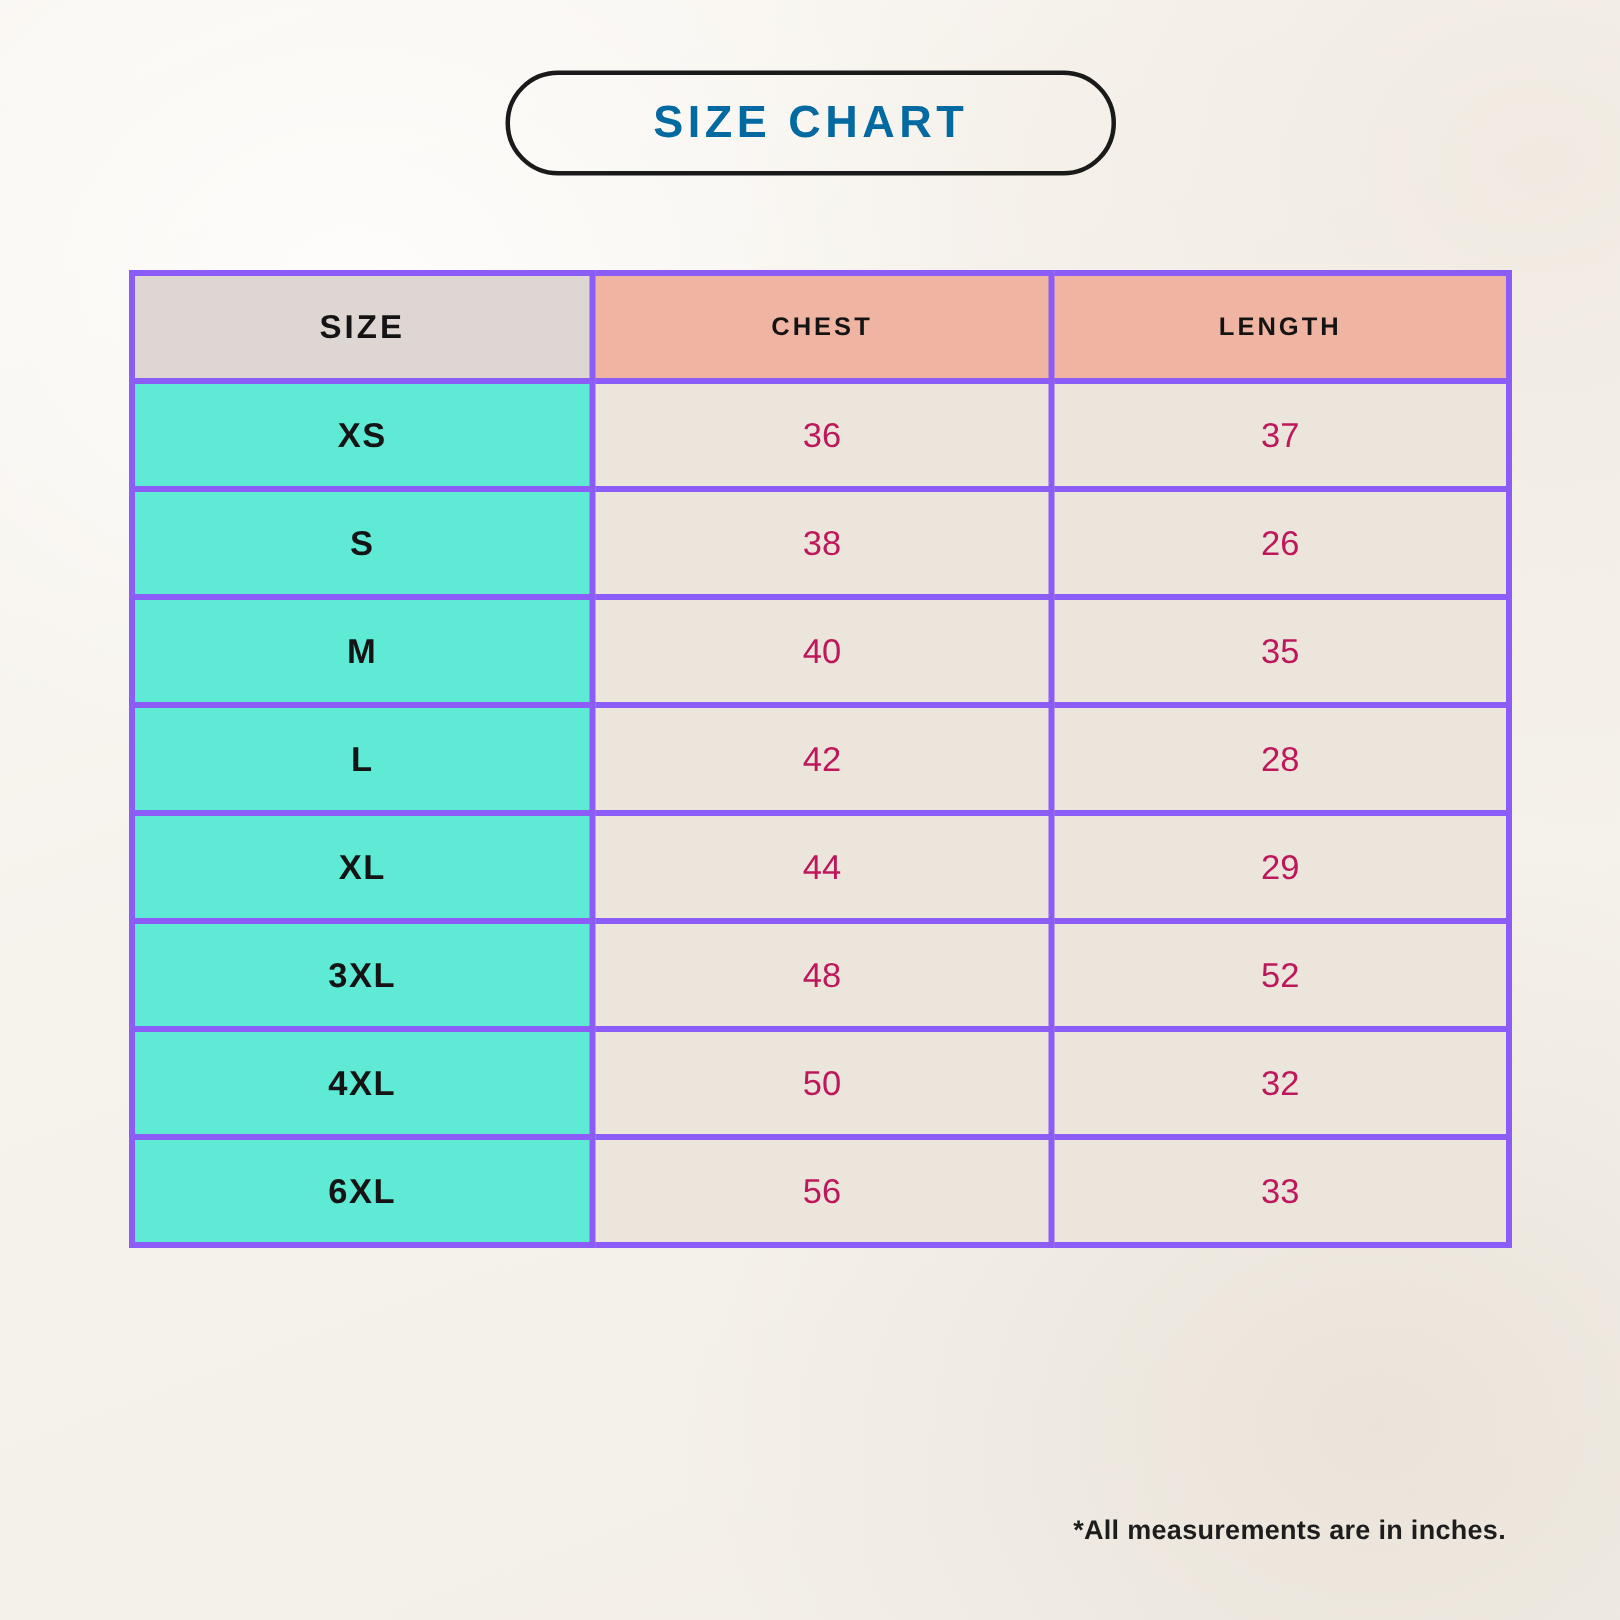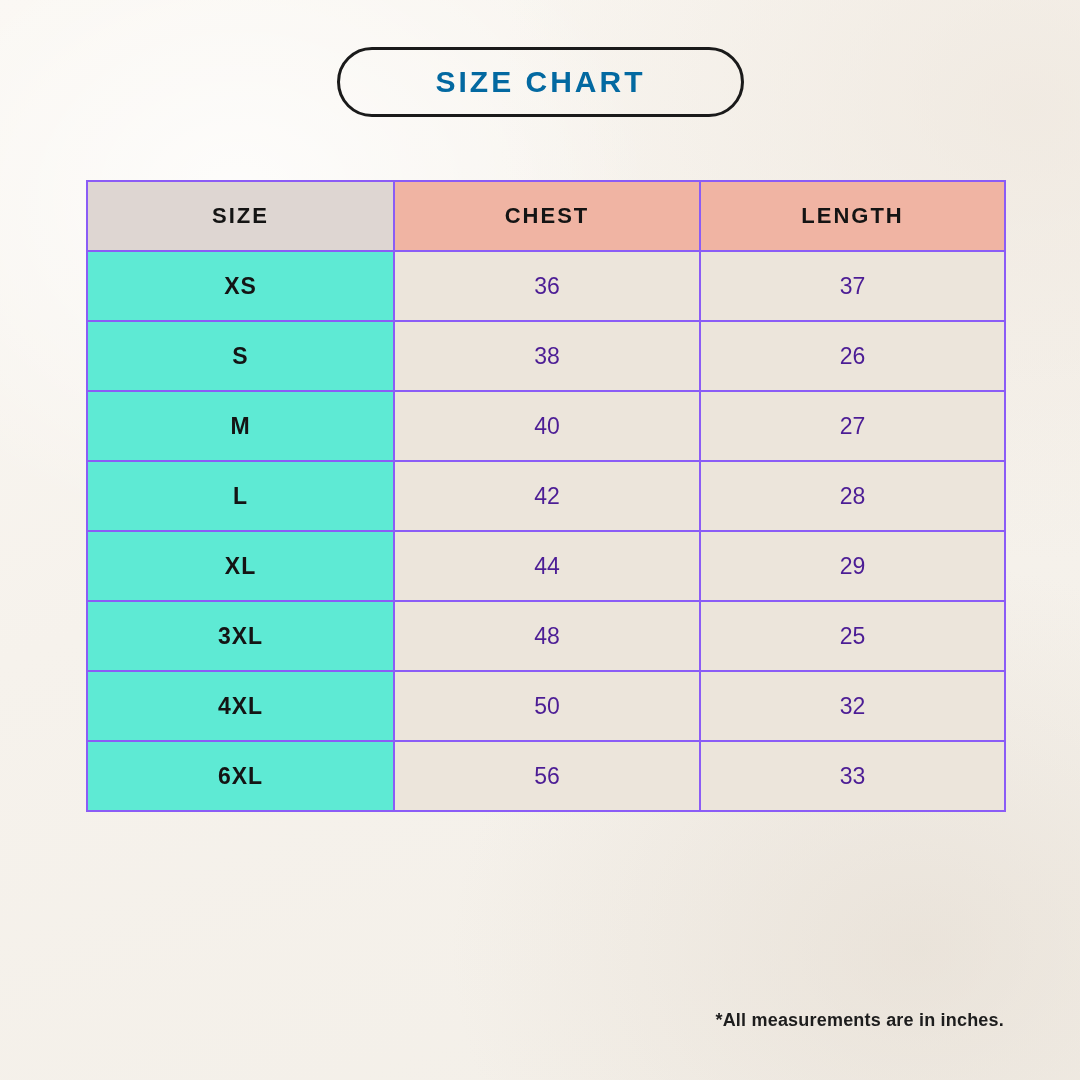--- a/index.html
+++ b/index.html
@@ -60,56 +60,56 @@
     top: 180px;
     width: 918px;
   }
   table.size-chart {
     border-collapse: collapse;
     width: 918px;
     table-layout: fixed;
   }
   table.size-chart th,
   table.size-chart td {
-    border: 2px solid #8b5cf6;
+    border: 4px solid #8b5cf6;
     height: 68px;
     text-align: center;
     vertical-align: middle;
     padding: 0;
   }
   col.c-size { width: 307px; }
   col.c-chest { width: 306px; }
   col.c-length { width: 305px; }
 
   th.h-size {
     background: #ded6d2;
     font-size: 22px;
     font-weight: bold;
     letter-spacing: 2px;
     color: #141414;
   }
   th.h-meas {
     background: #f0b4a3;
-    font-size: 22px;
+    font-size: 17px;
     font-weight: bold;
     letter-spacing: 2px;
     color: #141414;
   }
   td.cell-size {
     background: #5eead4;
     font-size: 23px;
     font-weight: bold;
     letter-spacing: 1px;
     color: #141414;
   }
   td.cell-val {
     background: #ece5db;
     font-size: 23px;
     font-weight: normal;
-    color: #4c1d95;
+    color: #be185d;
   }
 
   
   .footnote {
     position: absolute;
     right: 76px;
     top: 1010px;
     font-size: 18px;
     font-weight: bold;
     color: #1d1d1d;
@@ -148,36 +148,36 @@
           <td class="cell-val">37</td>
         </tr>
         <tr>
           <td class="cell-size">S</td>
           <td class="cell-val">38</td>
           <td class="cell-val">26</td>
         </tr>
         <tr>
           <td class="cell-size">M</td>
           <td class="cell-val">40</td>
-          <td class="cell-val">27</td>
+          <td class="cell-val">35</td>
         </tr>
         <tr>
           <td class="cell-size">L</td>
           <td class="cell-val">42</td>
           <td class="cell-val">28</td>
         </tr>
         <tr>
           <td class="cell-size">XL</td>
           <td class="cell-val">44</td>
           <td class="cell-val">29</td>
         </tr>
         <tr>
           <td class="cell-size">3XL</td>
           <td class="cell-val">48</td>
-          <td class="cell-val">25</td>
+          <td class="cell-val">52</td>
         </tr>
         <tr>
           <td class="cell-size">4XL</td>
           <td class="cell-val">50</td>
           <td class="cell-val">32</td>
         </tr>
         <tr>
           <td class="cell-size">6XL</td>
           <td class="cell-val">56</td>
           <td class="cell-val">33</td>

